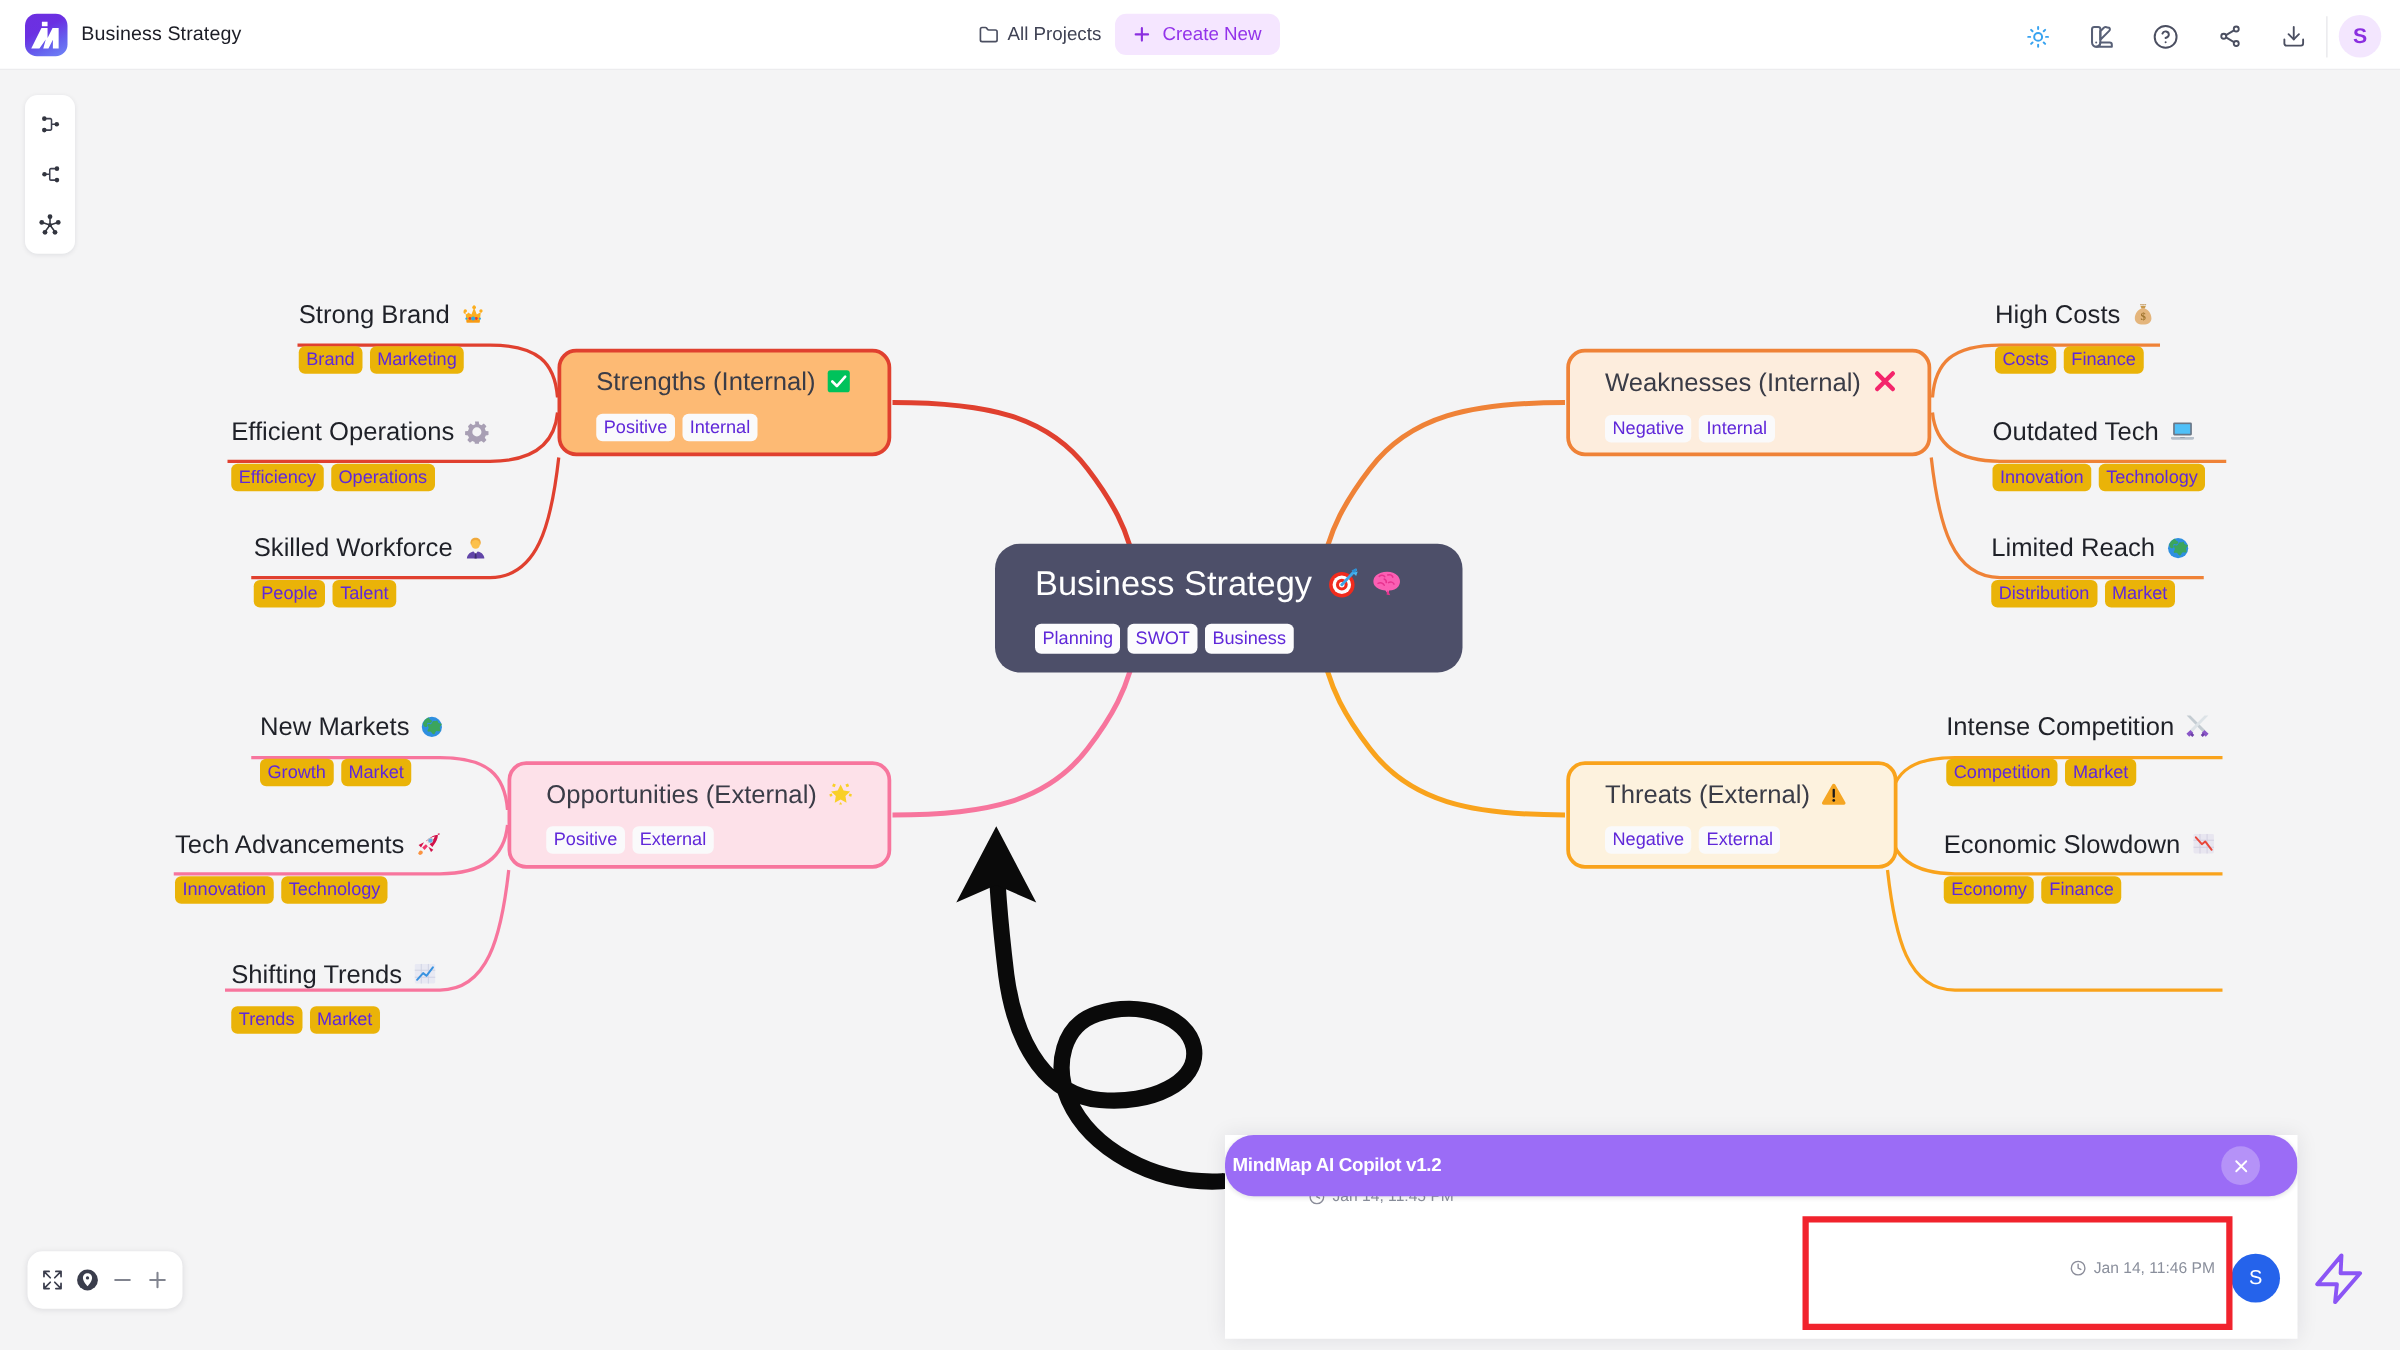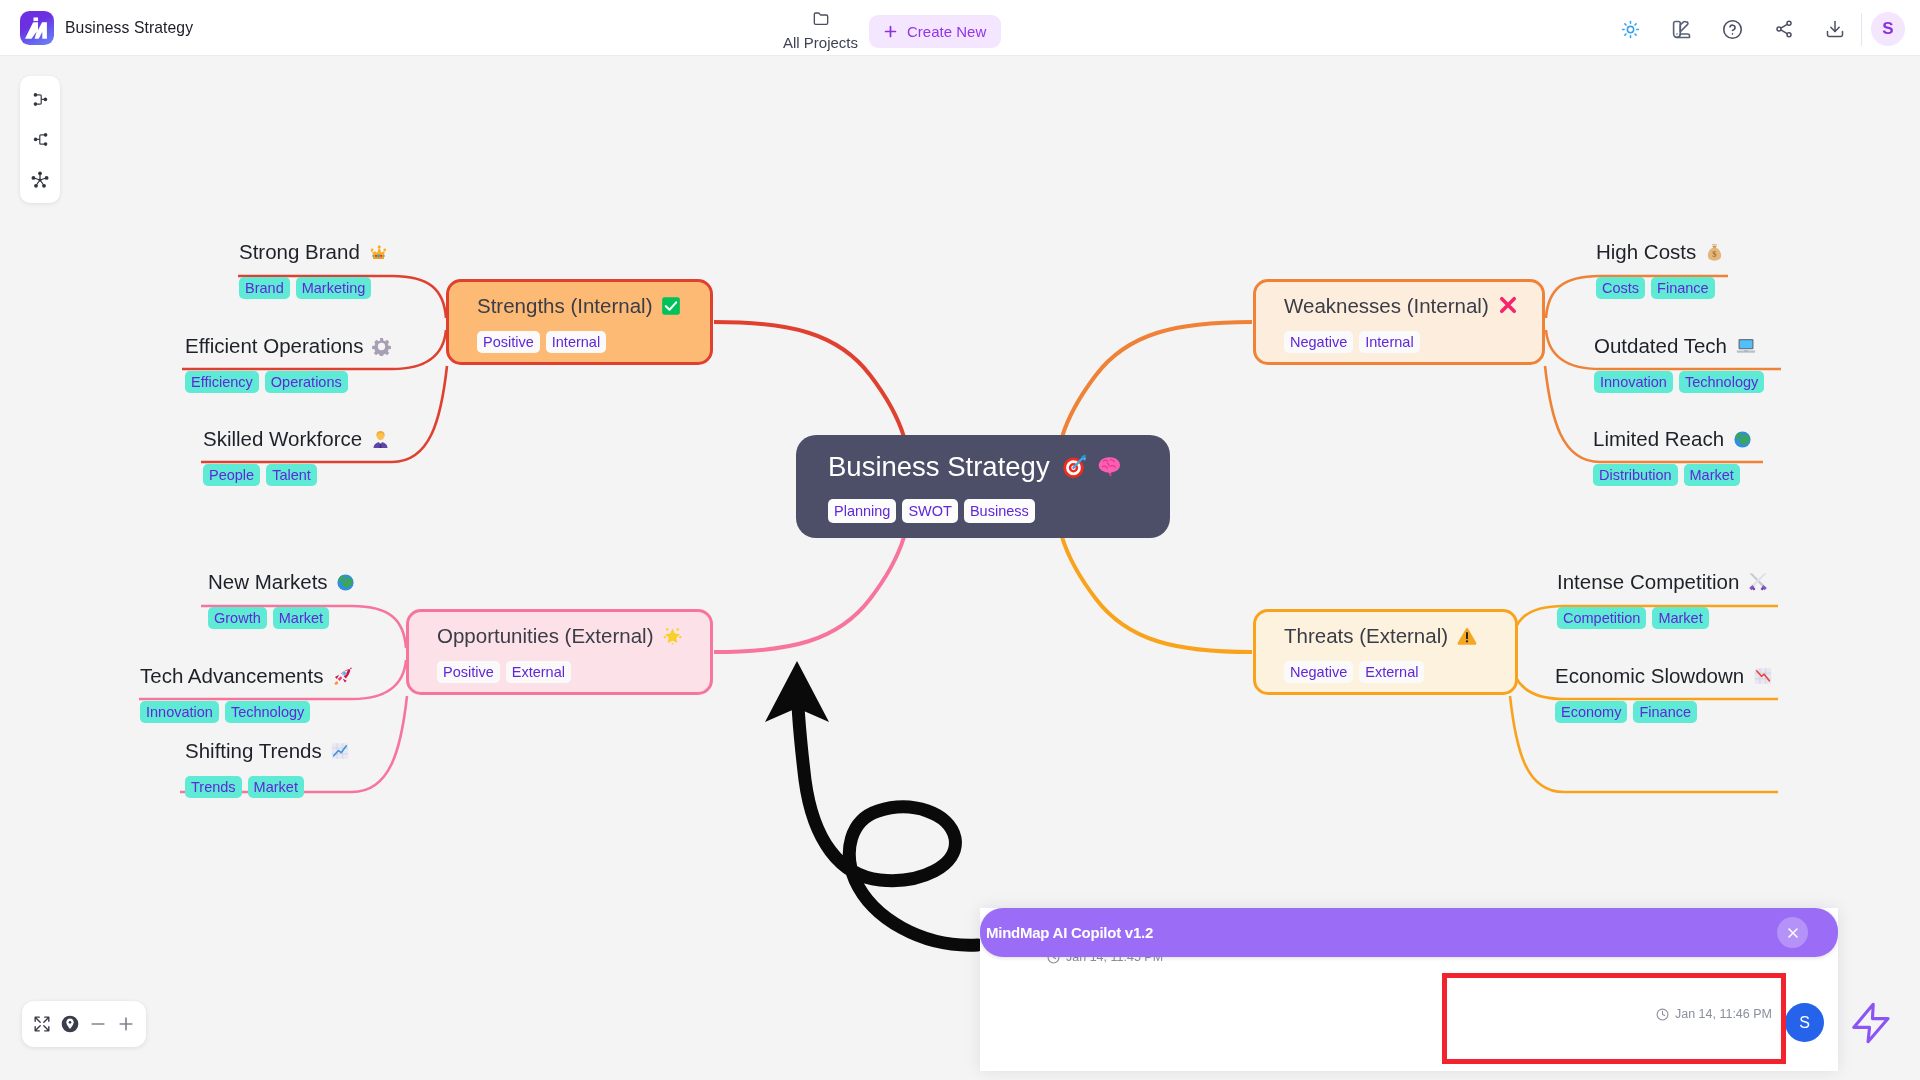--- a/index.html
+++ b/index.html
@@ -11,21 +11,21 @@
   
   .header{position:absolute;left:0;top:0;width:1920px;height:56px;background:#ffffff;
           border-bottom:1px solid #ececee;box-sizing:border-box;z-index:40;}
   .hdr-left{position:absolute;left:20px;top:11px;display:flex;align-items:center;gap:11px;}
   .logo{width:34px;height:34px;border-radius:9.5px;
         background:linear-gradient(152deg,#6d2fe0 0%,#6b30e2 38%,#6560ee 70%,#7086f7 100%);
         display:flex;align-items:center;justify-content:center;}
   .hdr-title{font-size:15.7px;font-weight:400;color:#1c1d26;letter-spacing:0.1px;}
   .hdr-center{position:absolute;left:783px;top:11px;display:flex;align-items:center;gap:11px;}
   .allproj{display:flex;align-items:center;gap:7px;font-size:15px;color:#3f4254;
-           border-radius:8px;cursor:pointer;flex-direction:column;}
+           border-radius:8px;cursor:pointer;}
   .createnew{display:flex;align-items:center;gap:8px;background:#f5e6ff;color:#9333ea;
              font-size:15px;font-weight:400;padding:8px 15px 8px 13px;border-radius:9px;cursor:pointer;}
   .hdr-right{position:absolute;right:15px;top:12px;display:flex;align-items:center;gap:0px;}
   .hicon{width:51px;height:33px;display:flex;align-items:center;justify-content:center;cursor:pointer;}
   .hdivider{width:1px;height:33px;background:#e6e6ea;margin:0 9px 0 1px;}
   .avatar{width:34px;height:34px;border-radius:50%;background:#f3e6fe;color:#8b2fe0;
           font-size:17px;font-weight:700;display:flex;align-items:center;justify-content:center;cursor:pointer;}
 
   
   .ltool{position:absolute;left:20px;top:76px;width:40px;height:127px;background:#fff;
@@ -43,21 +43,21 @@
   #mapsvg{position:absolute;left:0;top:0;width:1920px;height:1080px;z-index:5;}
   .node{position:absolute;z-index:10;}
   .branch{border-width:3px;border-style:solid;border-radius:15px;box-sizing:border-box;
           padding:12px 16px 11px 28px;}
   .node-title{font-size:20.5px;color:#3a3c47;white-space:nowrap;line-height:1.16;}
   .emoji{display:inline-block;vertical-align:-3px;margin-left:3px;}
   .tags{display:flex;gap:6px;margin-top:13px;}
   .tag{font-size:14.5px;color:#6028d9;background:#fafafb;border-radius:5px;padding:3px 6px;white-space:nowrap;
        line-height:1.15;}
   .leaf .node-title{font-size:20.5px;color:#1f2128;margin-top:36px;}
-  .leaf .tag{background:#5eead4;}
+  .leaf .tag{background:#eab308;}
 
   .center-node{position:absolute;left:796px;top:435px;width:374px;height:103px;background:#4d4f69;
                border-radius:20px;z-index:12;box-sizing:border-box;padding:17px 0 0 32px;}
   .center-title{font-size:27.5px;font-weight:400;color:#fff;white-space:nowrap;line-height:1.12;}
   .center-tags{display:flex;gap:6px;margin-top:16px;}
   .center-tags .tag{background:#fcfcfd;color:#6028d9;font-size:14.5px;padding:4px 6px;border-radius:5px;}
 
   
   .copilot{position:absolute;left:980px;top:908px;width:858px;height:163px;background:#fff;
            box-shadow:0 0 16px rgba(20,20,45,.09);z-index:50;overflow:hidden;}
@@ -89,21 +89,21 @@
 
   
   #l-0-0{left:239px;top:204px;}
   #l-0-1{left:185px;top:298px;}
   #l-0-2{left:203px;top:391px;}
   #l-1-0{left:1596px;top:204px;}
   #l-1-1{left:1594px;top:298px;}
   #l-1-2{left:1593px;top:391px;}
   #l-2-0{left:208px;top:534px;}
   #l-2-1{left:140px;top:628px;}
-  #l-2-2{left:185px;top:703px;}
+  #l-2-2{left:185px;top:732px;}
   #l-3-0{left:1557px;top:534px;}
   #l-3-1{left:1555px;top:628px;}
   #l-3-2{left:1557px;top:721px;}
 </style>
 </head>
 <body>
 
 <div id="root">
 
   <div class="header">

